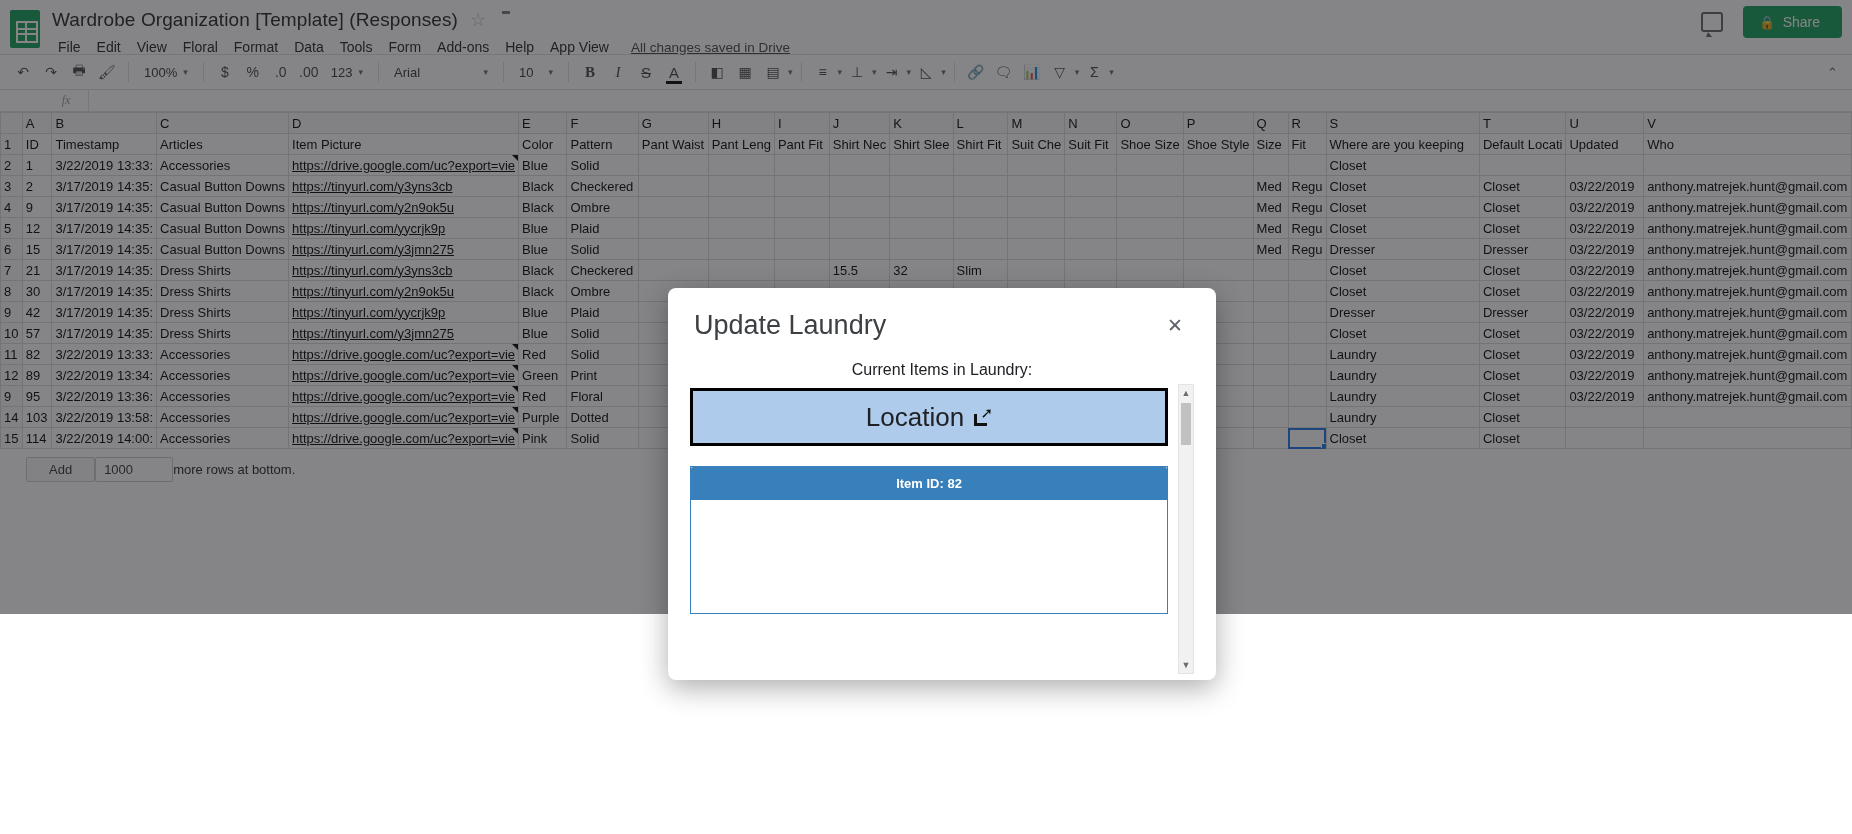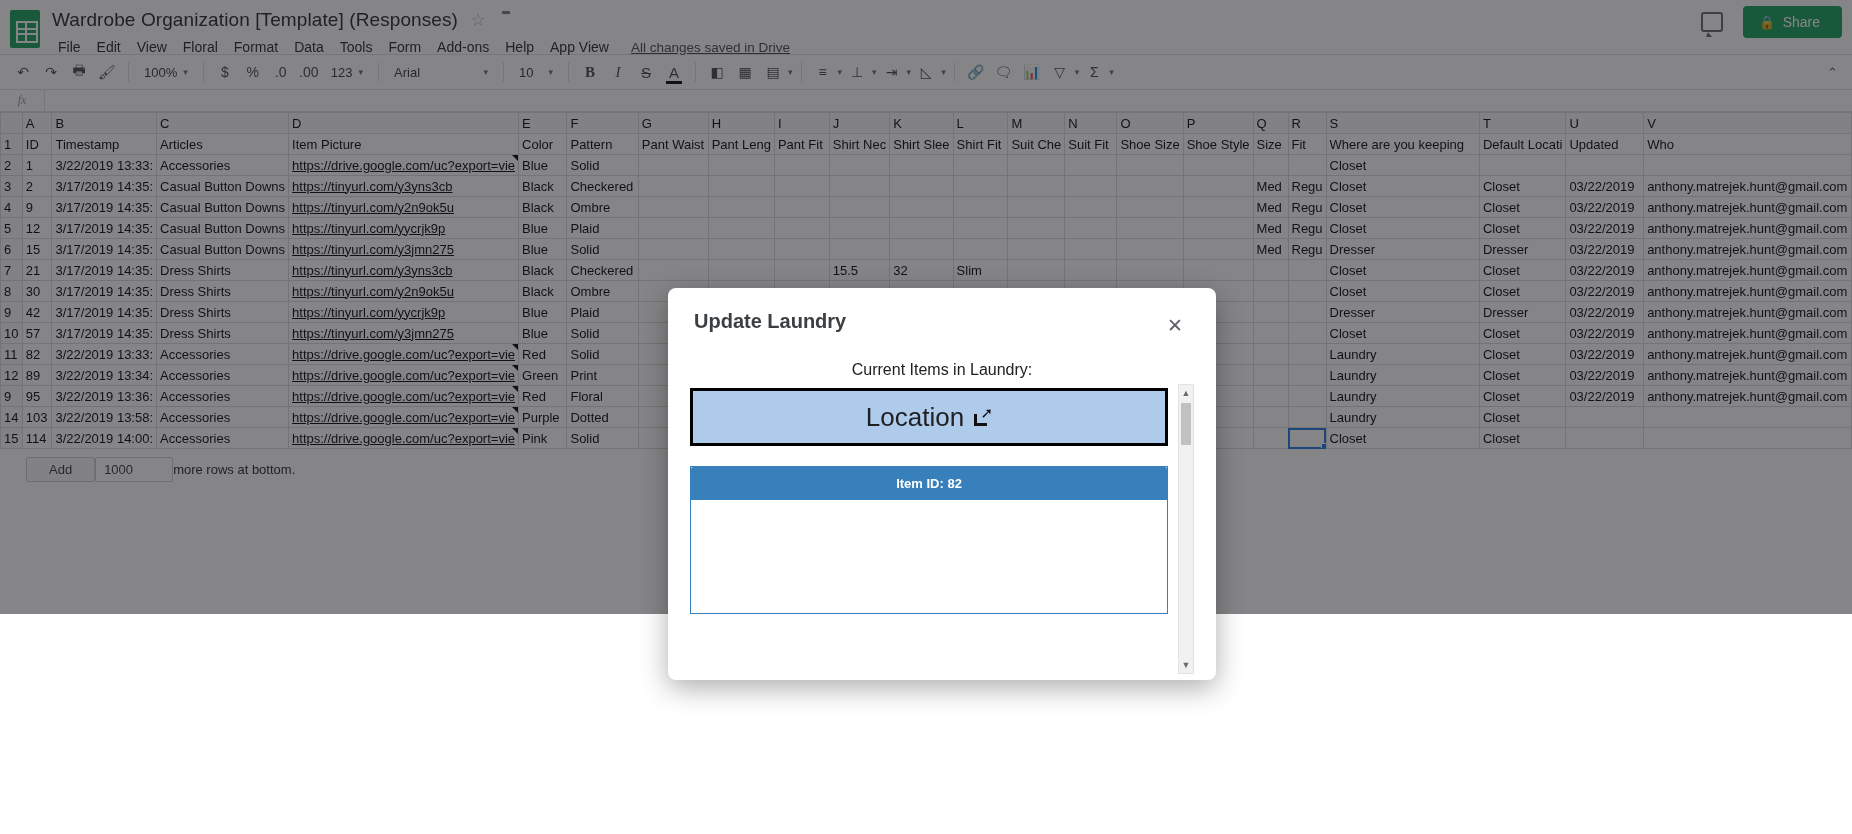--- a/index.html
+++ b/index.html
@@ -115,21 +115,21 @@
     background:#000;
   }
   .collapse-arrow {
     margin-left: auto; font-size: 13px; color: #5f6368; cursor: pointer;
     padding-right: 4px;
   }
 
   
   .formulabar {
     height: 22px; display: flex; align-items: center;
-    border-bottom: 1px solid #e0e0e0; background:#fff;
+    border-bottom: 1px solid #e0e0e0; background:#fff;padding-left:44px;
   }
   .fx-cell {
     width: 44px; text-align:center; font-size: 12px; color:#999;
     font-family:"Liberation Serif",serif; font-style: italic;
   }
   .fx-input { flex: 1 1 auto; border-left: 1px solid #e0e0e0; height: 100%; }
 
   
   .gridwrap { position: relative; background: #fff; }
   table.grid { border-collapse: collapse; table-layout: fixed; }
@@ -180,21 +180,21 @@
   
   .modal {
     position: absolute; z-index: 60;
     left: 668px; top: 288px; width: 548px; height: 392px;
     background: #fff; border-radius: 8px;
     box-shadow: 0 8px 28px rgba(0,0,0,.32);
     overflow: hidden;
   }
   .modal-title {
     position: absolute; left: 26px; top: 22px;
-    font-size: 20px; color: #3c4043; font-weight: bold;
+    font-size: 27px; color: #3c4043; font-weight: normal;
   }
   .modal-close {
     position: absolute; right: 30px; top: 26px;
     width: 22px; height: 22px; font-size: 19px; color: #5f6368;
     display:flex; align-items:center; justify-content:center; cursor: pointer;
   }
   .modal-body {
     position: absolute; left: 22px; right: 22px; top: 62px; bottom: 0;
     overflow: hidden;
   }

